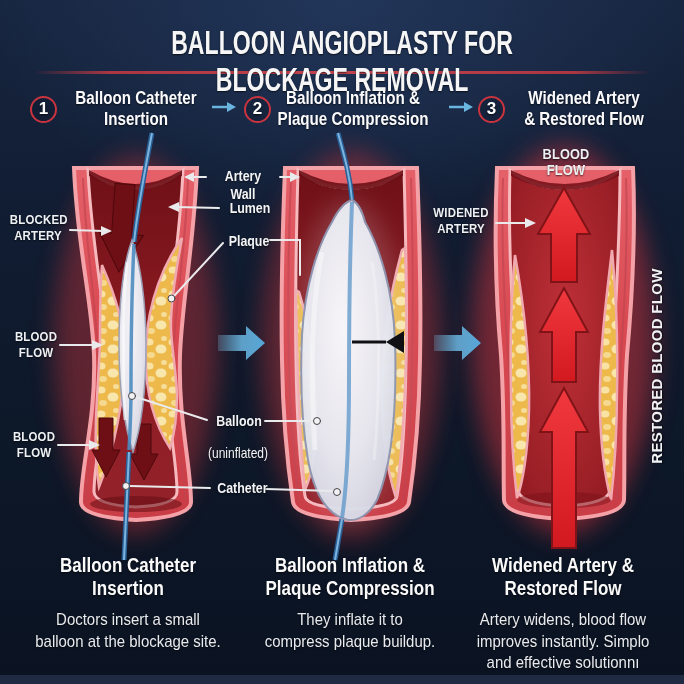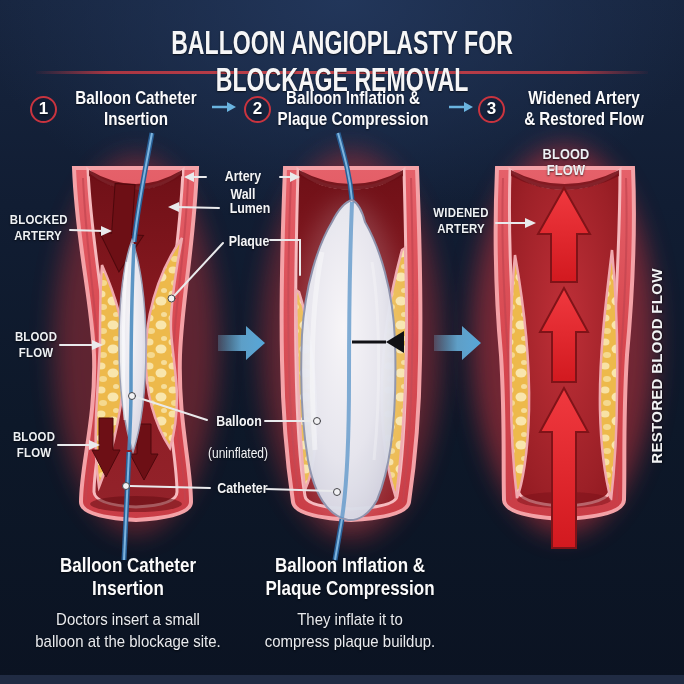--- a/index.html
+++ b/index.html
@@ -282,15 +282,22 @@
 Insertion</h2>
     <p>Doctors insert a small
 balloon at the blockage site.</p>
   </div>
   <div class="caption" style="left:230px;width:240px;">
     <h2>Balloon Inflation &amp;
 Plaque Compression</h2>
     <p>They inflate it to
 compress plaque buildup.</p>
   </div>
+  <div class="caption" style="left:444px;width:238px;">
+    <h2>Widened Artery &amp;
+Restored Flow</h2>
+    <p>Artery widens, blood flow
+improves instantly. Simplo
+and effective solutionnı</p>
+  </div>
 
   <div class="bottom-strip"></div>
 </div>
 
 </body></html>

